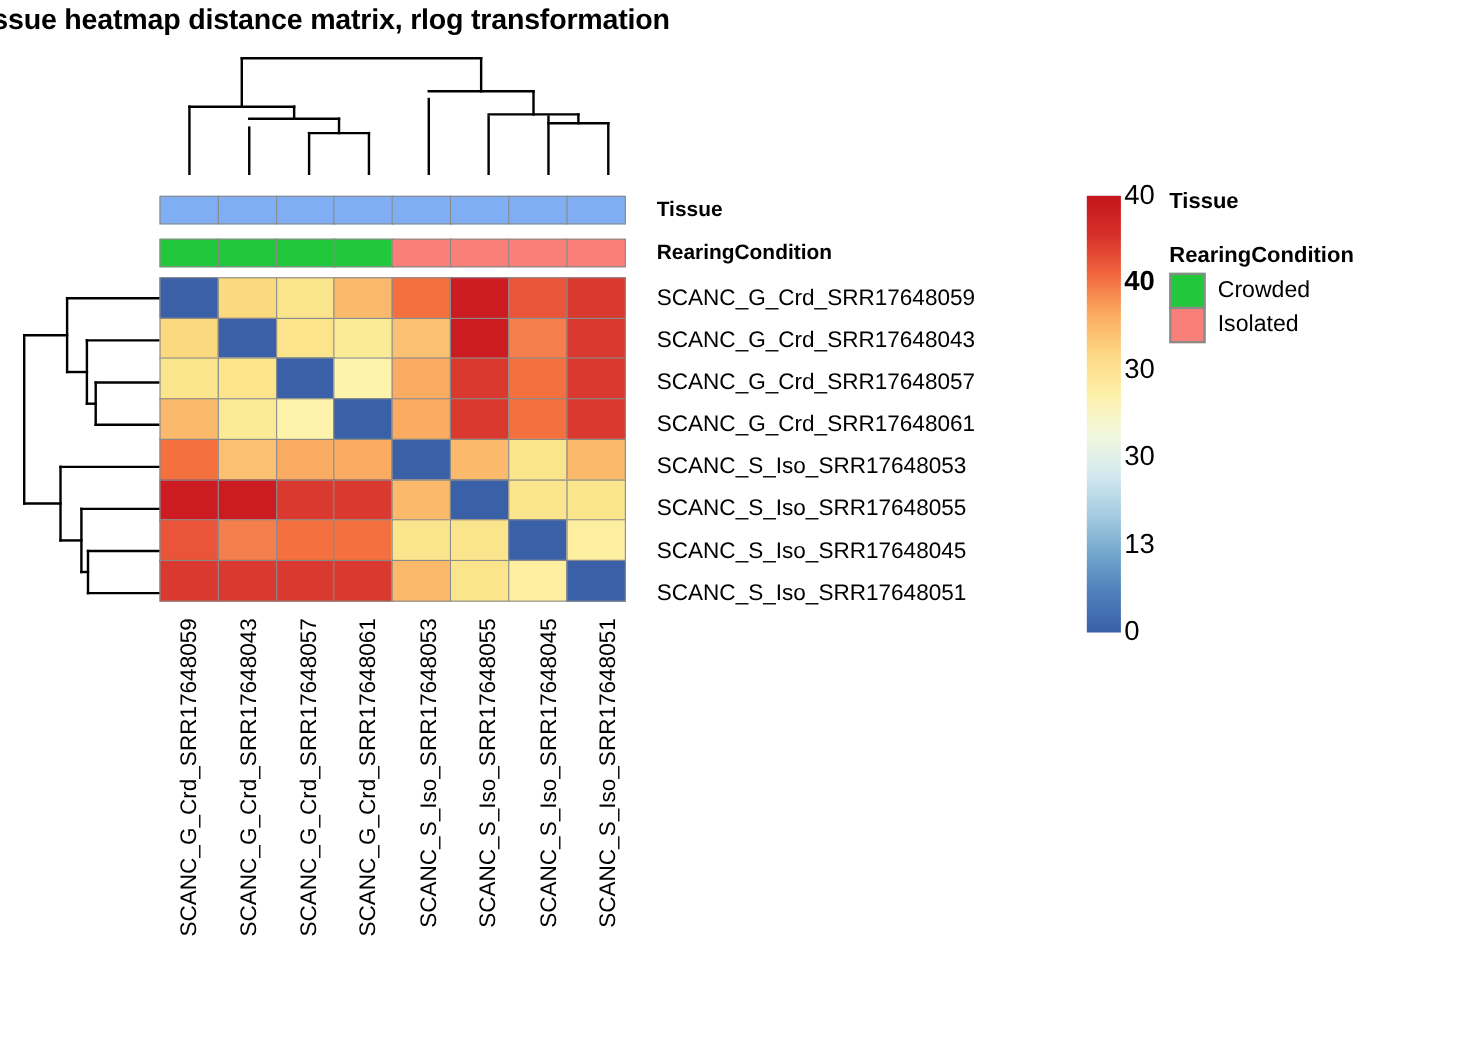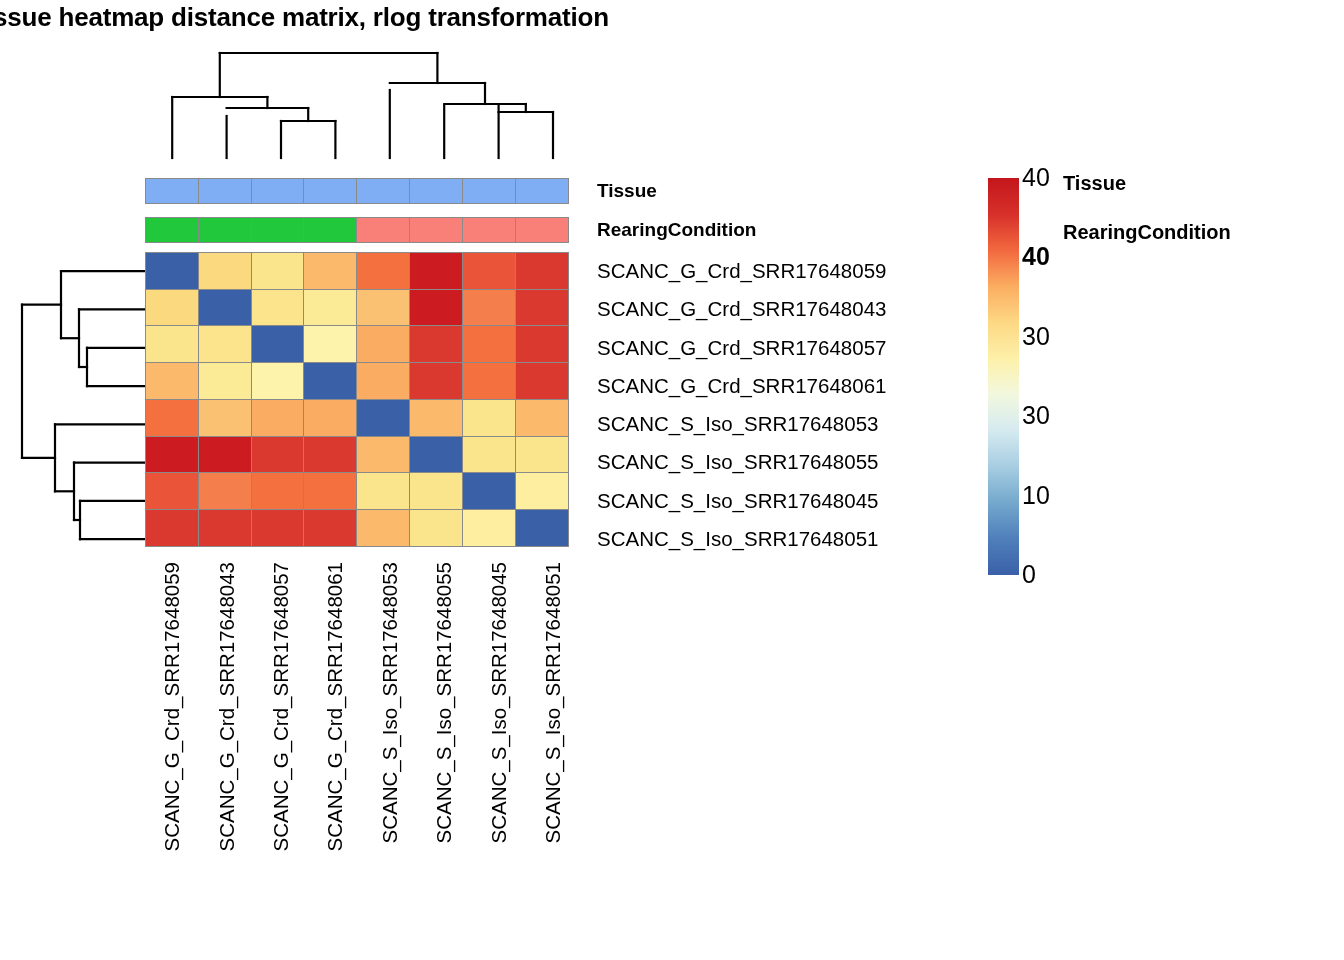--- a/index.html
+++ b/index.html
@@ -306,23 +306,33 @@
         <span class="collabel-txt">SCANC_S_Iso_SRR17648051</span>
       </div>
     </div>
 
   <div id="colorbar" style="background: linear-gradient(rgb(195, 22, 28) 0%, rgb(215, 48, 42) 9.1%, rgb(242, 104, 63) 18.2%, rgb(251, 173, 97) 27.3%, rgb(253, 216, 132) 36.4%, rgb(253, 240, 169) 45.5%, rgb(242, 248, 222) 54.5%, rgb(213, 234, 240) 63.6%, rgb(167, 205, 226) 72.7%, rgb(116, 168, 205) 81.8%, rgb(79, 127, 187) 90.9%, rgb(58, 96, 168) 100%);"></div>
   <div id="cbticks">
       <div class="cb-tick" style="top: 165px;">40</div>
       <div class="cb-tick" style="top: 244.4px; font-weight: bold;">40</div>
       <div class="cb-tick" style="top: 323.8px;">30</div>
       <div class="cb-tick" style="top: 403.2px;">30</div>
-      <div class="cb-tick" style="top: 482.6px;">10</div>
+      <div class="cb-tick" style="top: 482.6px;">13</div>
       <div class="cb-tick" style="top: 562px;">0</div>
     </div>
 
   <div id="legend">
     <div class="leg-title">Tissue</div>
     <div class="leg-gap"></div>
     <div class="leg-title">RearingCondition</div>
+    <div id="leg-rearing-items">
+        <div class="leg-item">
+          <div class="leg-sw" style="background: rgb(34, 200, 60);"></div>
+          <div class="leg-txt">Crowded</div>
+        </div>
+        <div class="leg-item">
+          <div class="leg-sw" style="background: rgb(249, 128, 120);"></div>
+          <div class="leg-txt">Isolated</div>
+        </div>
+      </div>
   </div>
 
 </div>
 
 </body></html>

